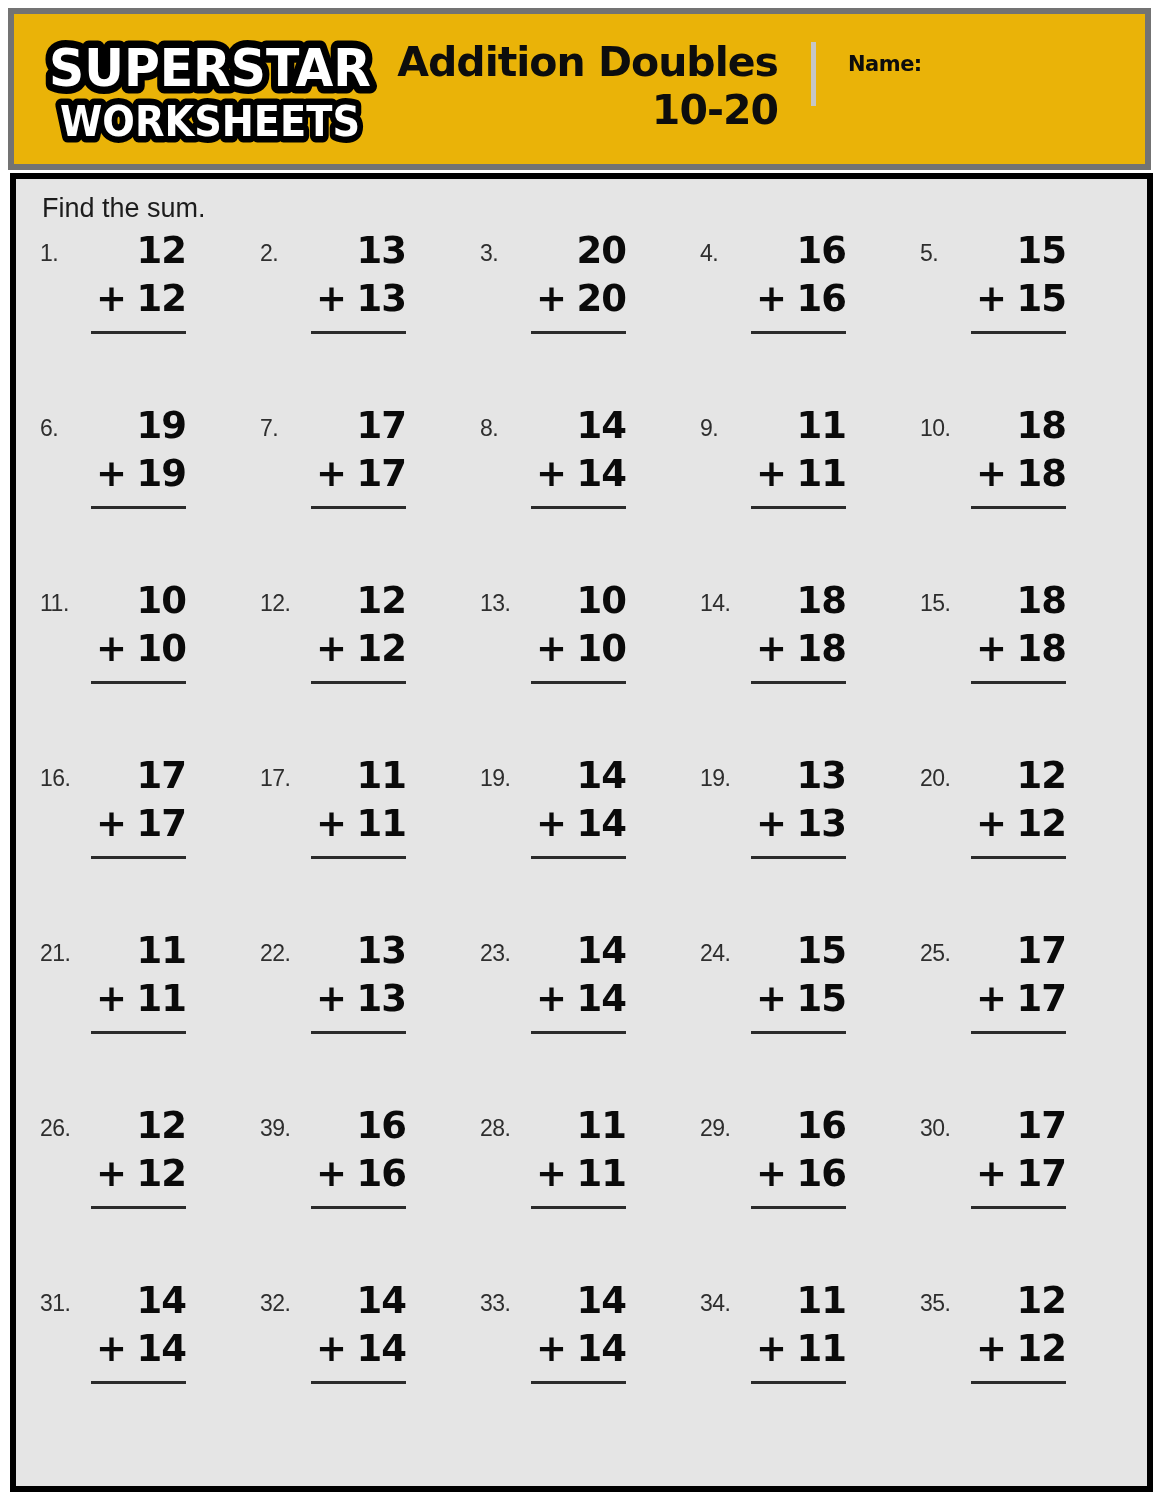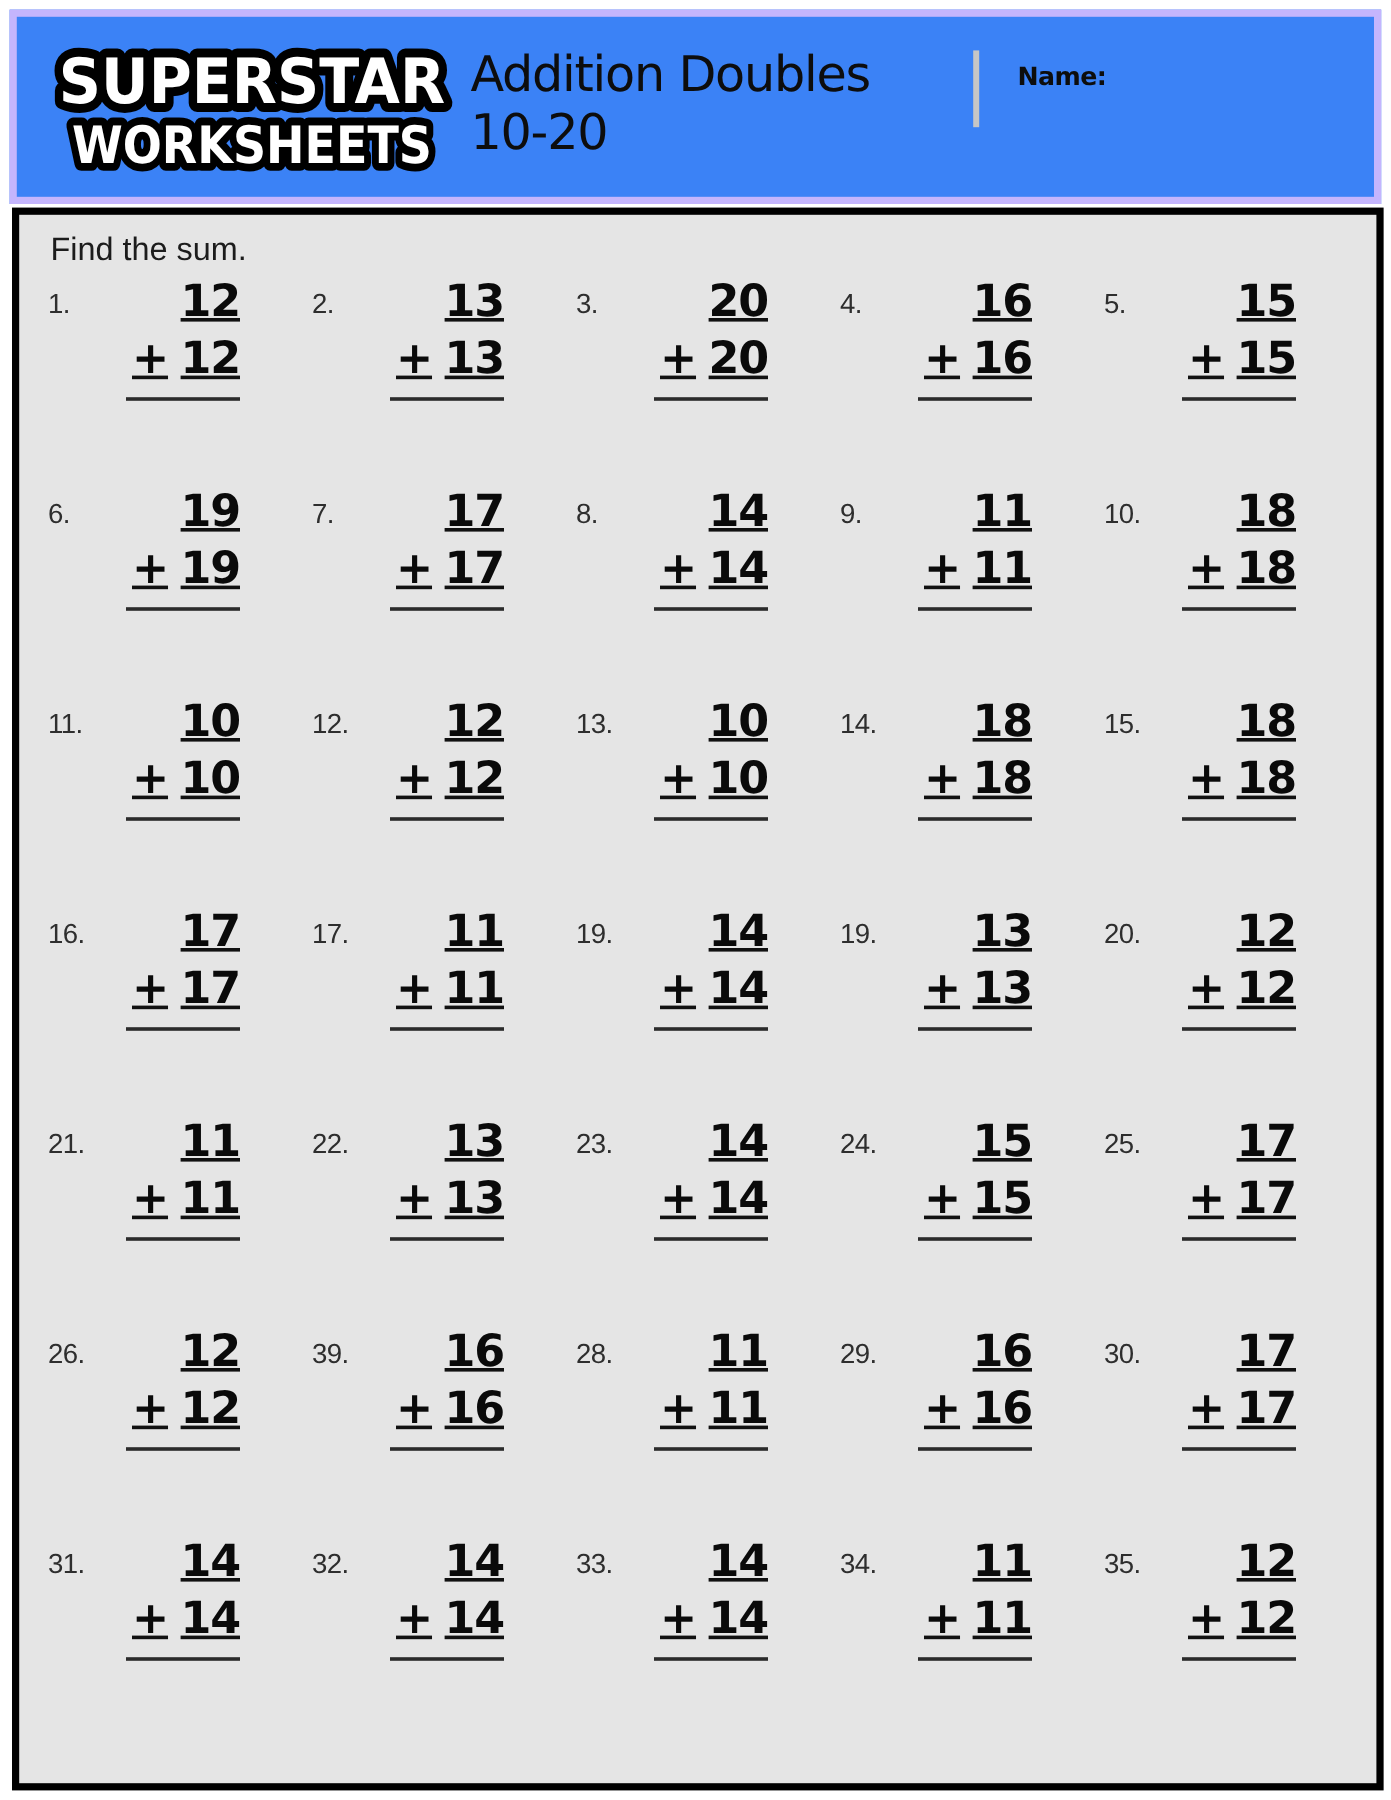--- a/index.html
+++ b/index.html
@@ -8,22 +8,22 @@
     font-family: "DejaVu Sans", "Liberation Sans", sans-serif;
     color: #111;
     position: relative;
   }
 
   
   .header-box {
     position: absolute;
     left: 8px; top: 8px;
     width: 1131px; height: 150px;
-    border: 6px solid #c4b5fd;
-    background: #3b82f6;
+    border: 6px solid #737373;
+    background: #eab308;
   }
   .logo {
     position: absolute;
     left: 20px; top: 14px;
     width: 352px; height: 134px;
   }
   .logo text {
     font-family: "DejaVu Sans", sans-serif;
     font-weight: bold;
     fill: #ffffff;
@@ -32,22 +32,22 @@
     stroke-linejoin: round;
     text-anchor: middle;
   }
   .logo-text1 { font-size: 52px; stroke-width: 15px; }
   .logo-text2 { font-size: 43px; stroke-width: 13px; }
 
   .title-block {
     position: absolute;
     left: 378px; top: 24px;
     width: 386px;
-    text-align: left;
-    font-weight: normal;
+    text-align: right;
+    font-weight: bold;
     font-size: 41px;
     line-height: 1.18;
     letter-spacing: -1px;
     color: #0d0d0d;
   }
   .name-divider {
     position: absolute;
     left: 797px; top: 28px;
     width: 5px; height: 64px;
     background: #c6c6c6;
@@ -91,22 +91,20 @@
     width: 56px;
     padding-top: 9px;
     font-size: 23px;
     color: #2e2e2e;
     letter-spacing: -0.5px;
     font-family: "Liberation Sans", "DejaVu Sans", sans-serif;
     flex-shrink: 0;
   }
   .stack {
     width: 90px;
-    margin-left: 14px;
-    text-decoration: underline;
   }
   .top-operand {
     text-align: right;
     font-size: 37px;
     font-weight: bold;
     line-height: 1.1;
     letter-spacing: -1px;
     color: #0a0a0a;
   }
   .bottom-row {

